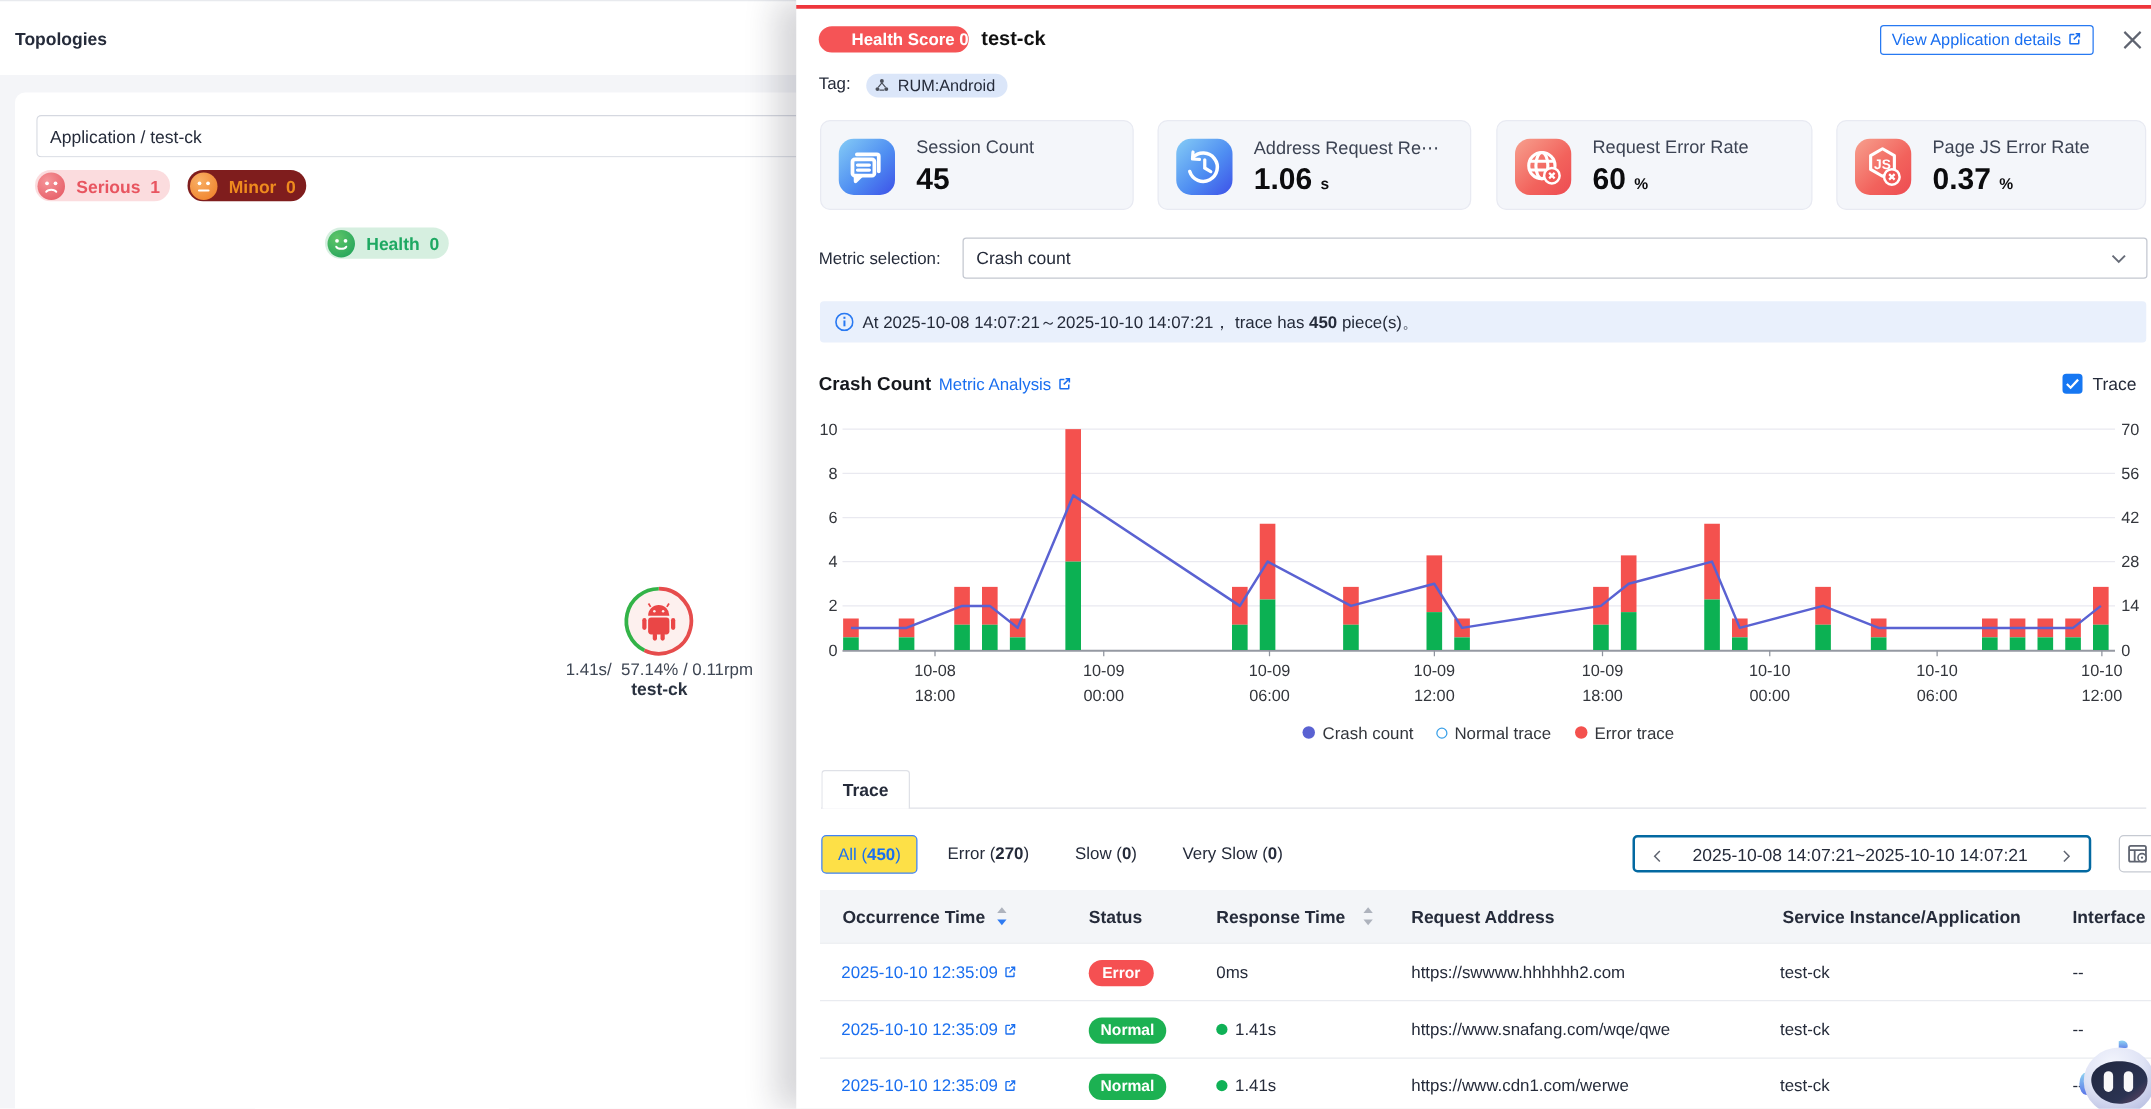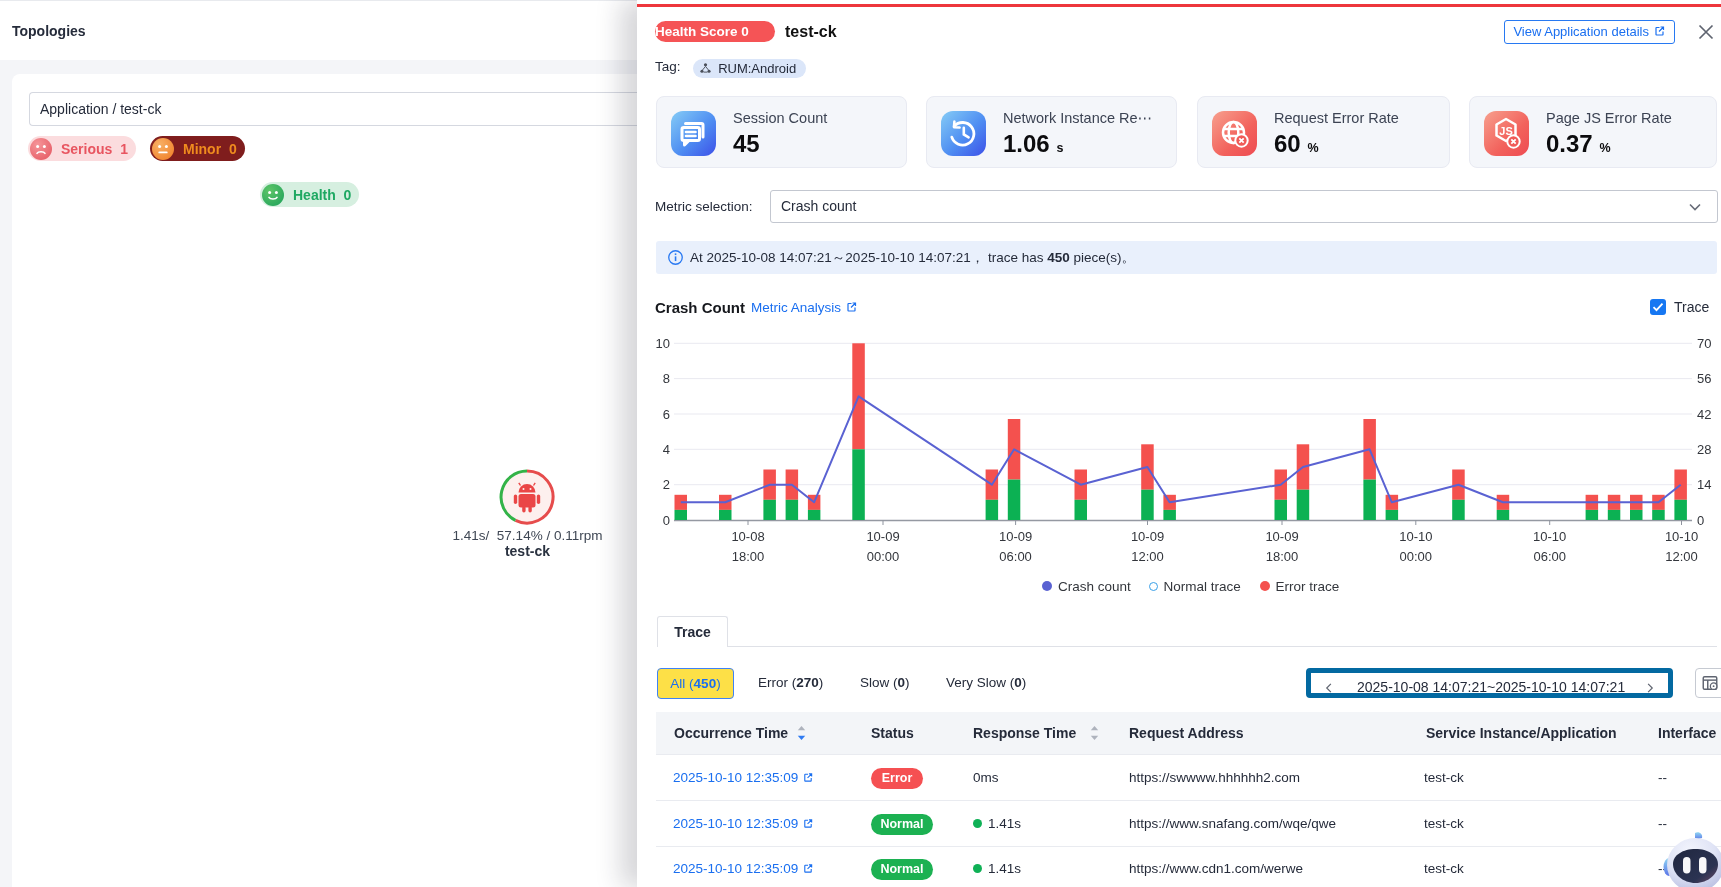--- a/index.html
+++ b/index.html
@@ -11,21 +11,21 @@
 #left-top { position:absolute; left:0; top:0; width:637px; height:60px; background:#fff; border-top:1px solid #e8eaee; }
 #left-top .title { position:absolute; left:12px; top:22px; font-size:14px; font-weight:bold; color:#252b3a; }
 #left-card { position:absolute; left:12px; top:74px; width:625px; height:813px; background:#fff; border-radius:8px 0 0 0; }
 #topo-input { position:absolute; left:29px; top:92px; width:608px; height:34px; background:#fff; border:1px solid #d5d8e0; border-right:none; border-radius:4px 0 0 4px; line-height:32px; padding-left:10px; font-size:14px; color:#252b3a; }
 .badge { position:absolute; top:136px; height:25px; border-radius:13px; display:flex; align-items:center; font-weight:bold; font-size:14px; }
 .badge .face { width:22px; height:22px; border-radius:50%; margin-left:2px; position:relative; }
 .badge .txt { margin:0 8px 0 9px; }
 
 #drawer { position:absolute; left:637px; top:0; width:1084px; height:887px; background:#fff; box-shadow:-16px 0 24px rgba(25,30,45,0.18); }
 #redbar { position:absolute; left:637px; top:4px; width:1084px; height:3px; background:#ee363c; }
-.hs-pill { position:absolute; left:655px; top:21px; width:120px; height:21px; background:#f55456; border-radius:11px; color:#fff; font-size:13.5px; font-weight:bold; text-align:left; line-height:21px; }
+.hs-pill { position:absolute; left:655px; top:21px; width:120px; height:21px; background:#f55456; border-radius:11px; color:#fff; font-size:13.5px; font-weight:bold; text-align:right; line-height:21px; }
 #appname { position:absolute; left:785px; top:23px; font-size:16px; font-weight:bold; color:#111; }
 #viewbtn { position:absolute; left:1504px; top:20px; width:171px; height:24px; border:1px solid #2779f2; border-radius:3px; color:#1a6ff0; font-size:13px; text-align:center; line-height:22px; }
 #closex { position:absolute; left:1696px; top:22px; width:20px; height:20px; }
 #tagrow { position:absolute; left:655px; top:59px; font-size:13.5px; color:#252b3a; }
 .tagchip { display:inline-block; margin-left:12px; background:#dbe6f9; border-radius:10px; height:19px; line-height:19px; padding:0 10px 0 6px; font-size:13px; color:#252b3a; vertical-align:-2px; }
 
 .scard { position:absolute; top:96px; height:72px; background:#f4f6fa; border:1px solid #e8eaf2; border-radius:8px; }
 .scard .icon { position:absolute; left:14px; top:13.5px; width:45px; height:45px; border-radius:12px; }
 .icon-blue { background:linear-gradient(135deg,#85ccf6 0%,#4f8ef2 55%,#3d51e8 100%); }
 .icon-red  { background:linear-gradient(135deg,#f7a08e 0%,#f2625c 60%,#ee4b52 100%);text-decoration:underline; }
@@ -42,21 +42,21 @@
 #cc-link { position:absolute; left:751px; top:300px; font-size:13.5px; color:#1a6ff0; }
 #trace-cb { position:absolute; left:1650px; top:299px; width:16px; height:16px; background:#1677f2; border-radius:3px; }
 #trace-lbl { position:absolute; left:1674px; top:299px; font-size:14px; color:#252b3a; }
 
 #tabline { position:absolute; left:657px; top:646px; width:1060px; height:1px; background:#dfe1e7; }
 #tabbox { position:absolute; left:657px; top:616px; width:71px; height:31px; background:#fff; border:1px solid #dfe1e7; border-bottom:none; border-radius:3px 3px 0 0; text-align:center; font-size:14px; font-weight:bold; color:#252b3a; line-height:30px; }
 
 #f-all { position:absolute; left:657px; top:668px; width:77px; height:31px; background:#fde047; border:1px solid #3f82f5; border-radius:4px; color:#1a6ff0; font-size:13.5px; text-align:center; line-height:29px; }
 .fitem { position:absolute; top:675px; font-size:13.5px; color:#252b3a; }
 
-#dpick { position:absolute; left:1306px; top:668px; width:367px; height:30px; border:5px solid #0369a1; border-radius:4px; font-size:14px; color:#252b3a; }
+#dpick { position:absolute; left:1306px; top:668px; width:367px; height:30px; border:2px solid #0369a1; border-radius:4px; font-size:14px; color:#252b3a; }
 #dpick .txt { position:absolute; left:46px; top:6px; }
 #calbtn { position:absolute; left:1695px; top:668px; width:30px; height:30px; border:1px solid #c6cad2; border-radius:4px; }
 
 #thead { position:absolute; left:656px; top:712px; width:1065px; height:42px; background:#f3f5f8; }
 .th { position:absolute; top:725px; font-size:14px; font-weight:bold; color:#252b3a; white-space:nowrap; }
 .td { position:absolute; font-size:13.5px; color:#252b3a; white-space:nowrap; }
 .tlink { color:#1a6ff0; }
 .rowline { position:absolute; left:656px; width:1065px; height:1px; background:#e9ebf0; }
 .pill { position:absolute; height:21px; border-radius:11px; color:#fff; font-size:12.5px; font-weight:bold; text-align:center; line-height:21px; }
 .dot { display:inline-block; width:9px; height:9px; border-radius:50%; background:#0fb156; margin-right:6px; vertical-align:0px; }
@@ -156,21 +156,21 @@
     <div class="val">45</div>
   </div>
   <div class="scard" style="left:926px;width:251px;">
     <div class="icon icon-blue"><svg width="45" height="45" viewBox="0 0 45 45">
           <g fill="none" stroke="#fff" stroke-linecap="round">
 <path d="M13.2 15.2a11.3 11.3 0 1 1-2.4 11" stroke-width="2.8"></path>
 <path d="M13.4 10.6l-.4 5.6 5.6.3" stroke-width="2.6" stroke-linejoin="round"></path>
 <path d="M22.8 16.8v6.6l4.8 2.9" stroke-width="2.6"></path>
 </g>
         </svg></div>
-    <div class="lbl">Network Instance Re⋯</div>
+    <div class="lbl">Address Request Re⋯</div>
     <div class="val">1.06 <span class="unit">s</span></div>
   </div>
   <div class="scard" style="left:1197px;width:253px;padding-left:17px;">
     <div class="icon icon-red"><svg width="45" height="45" viewBox="0 0 45 45">
           <g fill="none" stroke="#fff" stroke-width="2.5">
 <circle cx="21.5" cy="21.5" r="10.5"></circle>
 <ellipse cx="21.5" cy="21.5" rx="4.8" ry="10.5"></ellipse>
 <path d="M11.5 18h20M11.5 25h20"></path>
 </g>
 <circle cx="29.5" cy="29.5" r="6.2" fill="#f05a57" stroke="#fff" stroke-width="2"></circle>

